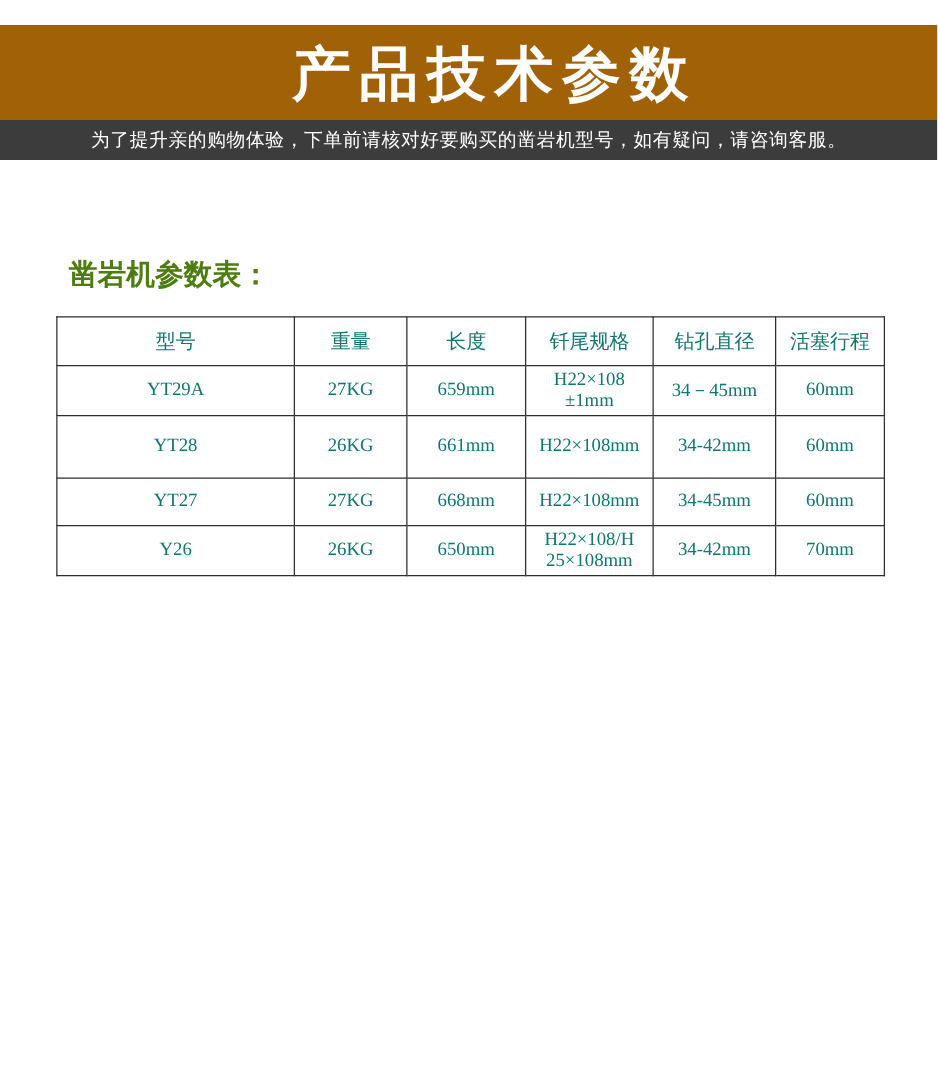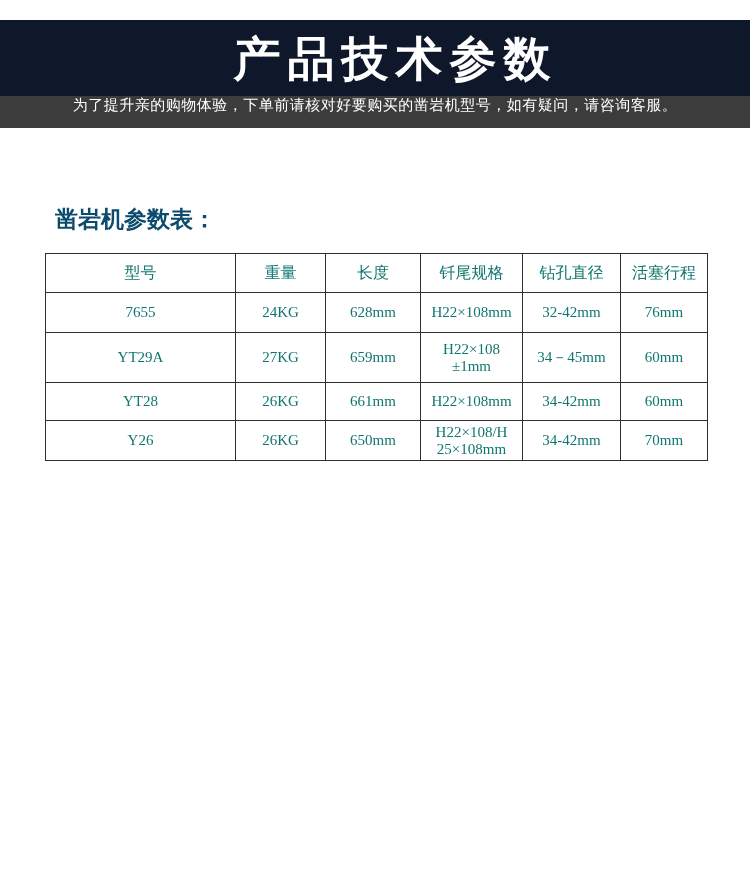--- a/index.html
+++ b/index.html
@@ -22,34 +22,34 @@
     color: #ffffff;
     font-size: 47px;
     font-weight: bold;
     letter-spacing: 7px;
     line-height: 1;
     white-space: nowrap;
   }
   .notice-bar {
     height: 32px;
     display: flex;
-    align-items: flex-start;
+    align-items: center;
     justify-content: center;
   }
   .notice-text {
     color: #ffffff;
     font-size: 15px;
     letter-spacing: 0.5px;
     white-space: nowrap;
   }
   .section-heading {
     margin: 77px 0 0 55px;
     font-size: 23px;
     font-weight: bold;
-    color: #0c4a6e;
+    color: #4d7c0f;
     line-height: 28px;
   }
   table.spec-table {
     border-collapse: collapse;
     table-layout: fixed;
     width: 662px;
     margin: 20px 0 0 45px;
   }
   .spec-table th, .spec-table td {
     border: 1px solid #2e2e2e;
@@ -73,21 +73,21 @@
   .spec-table tbody tr:nth-child(6) { height: 47px; }
   .spec-table tbody tr:nth-child(7) { height: 64px; }
 </style>
 </head>
 <body>
 
 <div class="page">
 
   <div class="top-gap"></div>
 
-  <div class="banner" style="background: #0f172a; padding-left: 41px;">
+  <div class="banner" style="background: #a16207; padding-left: 41px;">
     <div class="banner-title" style="color: rgb(255, 255, 255);">产品技术参数</div>
   </div>
 
   <div class="notice-bar" style="background: rgb(60, 60, 60);">
     <div class="notice-text" style="color: rgb(255, 255, 255);">为了提升亲的购物体验，下单前请核对好要购买的凿岩机型号，如有疑问，请咨询客服。</div>
   </div>
 
   <div class="section-heading">凿岩机参数表：</div>
 
   <table class="spec-table">
@@ -104,45 +104,45 @@
           <th>型号</th>
           <th>重量</th>
           <th>长度</th>
           <th>钎尾规格</th>
           <th>钻孔直径</th>
           <th>活塞行程</th>
         </tr>
     </thead>
     <tbody>
         <tr>
-          <td>7655</td>
-          <td>24KG</td>
-          <td>628mm</td>
-          <td>H22×108mm</td>
-          <td>32-42mm</td>
-          <td>76mm</td>
-        </tr>
-        <tr>
           <td>YT29A</td>
           <td>27KG</td>
           <td>659mm</td>
           <td>H22×108
 ±1mm</td>
           <td>34－45mm</td>
           <td>60mm</td>
         </tr>
         <tr>
           <td>YT28</td>
           <td>26KG</td>
           <td>661mm</td>
           <td>H22×108mm</td>
           <td>34-42mm</td>
           <td>60mm</td>
         </tr>
         <tr>
+          <td>YT27</td>
+          <td>27KG</td>
+          <td>668mm</td>
+          <td>H22×108mm</td>
+          <td>34-45mm</td>
+          <td>60mm</td>
+        </tr>
+        <tr>
           <td>Y26</td>
           <td>26KG</td>
           <td>650mm</td>
           <td>H22×108/H
 25×108mm</td>
           <td>34-42mm</td>
           <td>70mm</td>
         </tr>
       </tbody>
   </table>

